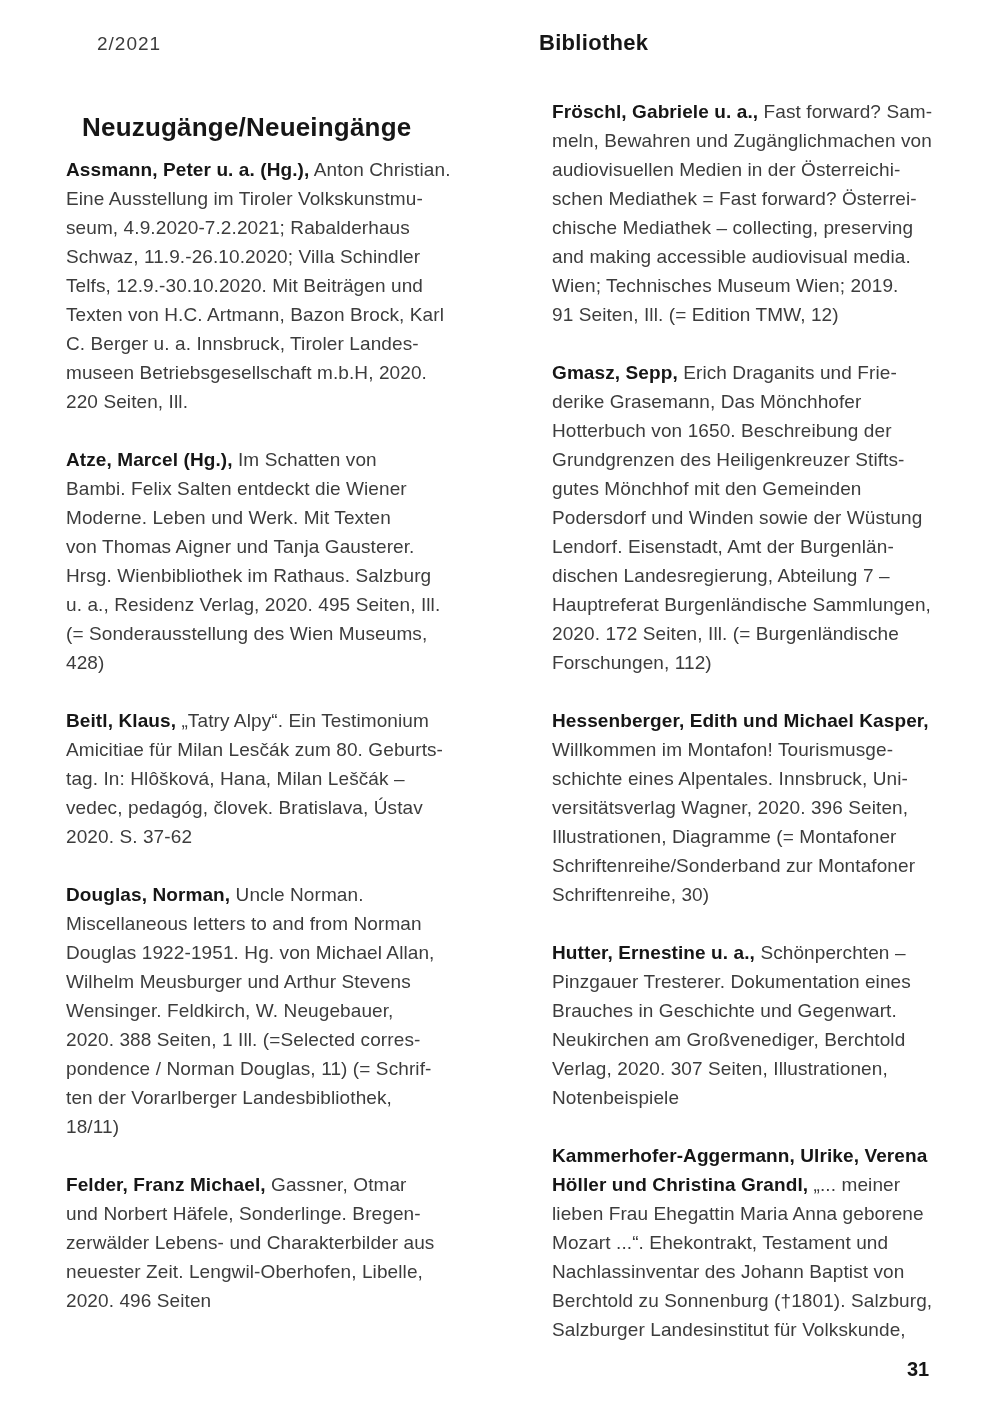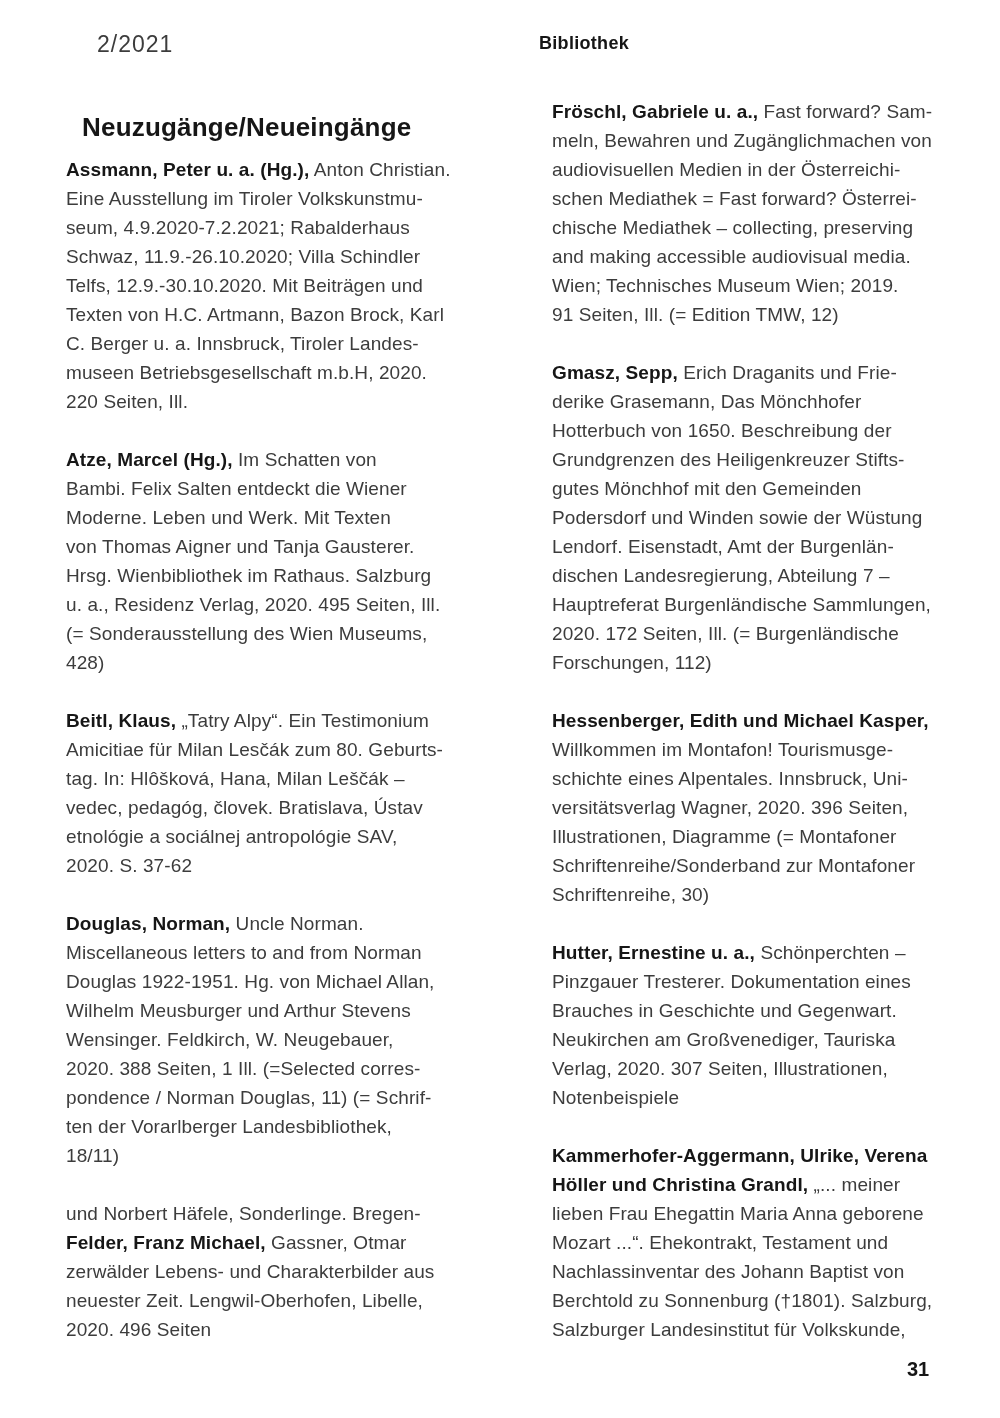--- a/index.html
+++ b/index.html
@@ -10,30 +10,30 @@
     height: 1418px;
     margin: 0 auto;
     background: #ffffff;
     overflow: hidden;
     font-family: "Liberation Sans", sans-serif;
   }
   .issue {
     position: absolute;
     left: 97px;
     top: 32px;
-    font-size: 23px;
+    font-size: 19px;
     letter-spacing: 1px;
     color: #3c3c3c;
     line-height: 24px;
   }
   .section {
     position: absolute;
     left: 539px;
     top: 31px;
-    font-size: 18px;
+    font-size: 22px;
     font-weight: bold;
     letter-spacing: 0.3px;
     color: #161616;
     line-height: 24px;
   }
   .heading {
     position: absolute;
     left: 66px;
     top: 94px;
     font-size: 26px;
@@ -96,37 +96,36 @@
         <div class="line"><span class="r">Hrsg. Wienbibliothek im Rathaus. Salzburg</span></div>
         <div class="line"><span class="r">u. a., Residenz Verlag, 2020. 495 Seiten, Ill.</span></div>
         <div class="line"><span class="r">(= Sonderausstellung des Wien Museums,</span></div>
         <div class="line"><span class="r">428)</span></div>
       </div>
       <div class="entry">
         <div class="line"><span class="b">Beitl, Klaus,</span><span class="r"> „Tatry Alpy“. Ein Testimonium</span></div>
         <div class="line"><span class="r">Amicitiae für Milan Lesčák zum 80. Geburts-</span></div>
         <div class="line"><span class="r">tag. In: Hlôšková, Hana, Milan Leščák –</span></div>
         <div class="line"><span class="r">vedec, pedagóg, človek. Bratislava, Ústav</span></div>
-        <div class="line"><span class="r">etnológie a sociálnej antropológie SAV,</span></div>
         <div class="line"><span class="r">2020. S. 37-62</span></div>
       </div>
       <div class="entry">
         <div class="line"><span class="b">Douglas, Norman,</span><span class="r"> Uncle Norman.</span></div>
         <div class="line"><span class="r">Miscellaneous letters to and from Norman</span></div>
         <div class="line"><span class="r">Douglas 1922-1951. Hg. von Michael Allan,</span></div>
         <div class="line"><span class="r">Wilhelm Meusburger und Arthur Stevens</span></div>
         <div class="line"><span class="r">Wensinger. Feldkirch, W. Neugebauer,</span></div>
         <div class="line"><span class="r">2020. 388 Seiten, 1 Ill. (=Selected corres-</span></div>
         <div class="line"><span class="r">pondence / Norman Douglas, 11) (= Schrif-</span></div>
         <div class="line"><span class="r">ten der Vorarlberger Landesbibliothek,</span></div>
         <div class="line"><span class="r">18/11)</span></div>
       </div>
       <div class="entry">
+        <div class="line"><span class="b">Felder, Franz Michael,</span><span class="r"> Gassner, Otmar</span></div>
         <div class="line"><span class="r">und Norbert Häfele, Sonderlinge. Bregen-</span></div>
-        <div class="line"><span class="b">Felder, Franz Michael,</span><span class="r"> Gassner, Otmar</span></div>
         <div class="line"><span class="r">zerwälder Lebens- und Charakterbilder aus</span></div>
         <div class="line"><span class="r">neuester Zeit. Lengwil-Oberhofen, Libelle,</span></div>
         <div class="line"><span class="r">2020. 496 Seiten</span></div>
       </div>
     </div>
   <div class="col col-right">
       <div class="entry">
         <div class="line"><span class="b">Fröschl, Gabriele u. a.,</span><span class="r"> Fast forward? Sam-</span></div>
         <div class="line"><span class="r">meln, Bewahren und Zugänglichmachen von</span></div>
         <div class="line"><span class="r">audiovisuellen Medien in der Österreichi-</span></div>
@@ -155,21 +154,21 @@
         <div class="line"><span class="r">schichte eines Alpentales. Innsbruck, Uni-</span></div>
         <div class="line"><span class="r">versitätsverlag Wagner, 2020. 396 Seiten,</span></div>
         <div class="line"><span class="r">Illustrationen, Diagramme (= Montafoner</span></div>
         <div class="line"><span class="r">Schriftenreihe/Sonderband zur Montafoner</span></div>
         <div class="line"><span class="r">Schriftenreihe, 30)</span></div>
       </div>
       <div class="entry">
         <div class="line"><span class="b">Hutter, Ernestine u. a.,</span><span class="r"> Schönperchten –</span></div>
         <div class="line"><span class="r">Pinzgauer Tresterer. Dokumentation eines</span></div>
         <div class="line"><span class="r">Brauches in Geschichte und Gegenwart.</span></div>
-        <div class="line"><span class="r">Neukirchen am Großvenediger, Tauriska</span></div>
+        <div class="line"><span class="r">Neukirchen am Großvenediger, Berchtold</span></div>
         <div class="line"><span class="r">Verlag, 2020. 307 Seiten, Illustrationen,</span></div>
         <div class="line"><span class="r">Notenbeispiele</span></div>
       </div>
       <div class="entry">
         <div class="line"><span class="b">Kammerhofer-Aggermann, Ulrike, Verena</span></div>
         <div class="line"><span class="b">Höller und Christina Grandl,</span><span class="r"> „... meiner</span></div>
         <div class="line"><span class="r">lieben Frau Ehegattin Maria Anna geborene</span></div>
         <div class="line"><span class="r">Mozart ...“. Ehekontrakt, Testament und</span></div>
         <div class="line"><span class="r">Nachlassinventar des Johann Baptist von</span></div>
         <div class="line"><span class="r">Berchtold zu Sonnenburg (†1801). Salzburg,</span></div>

